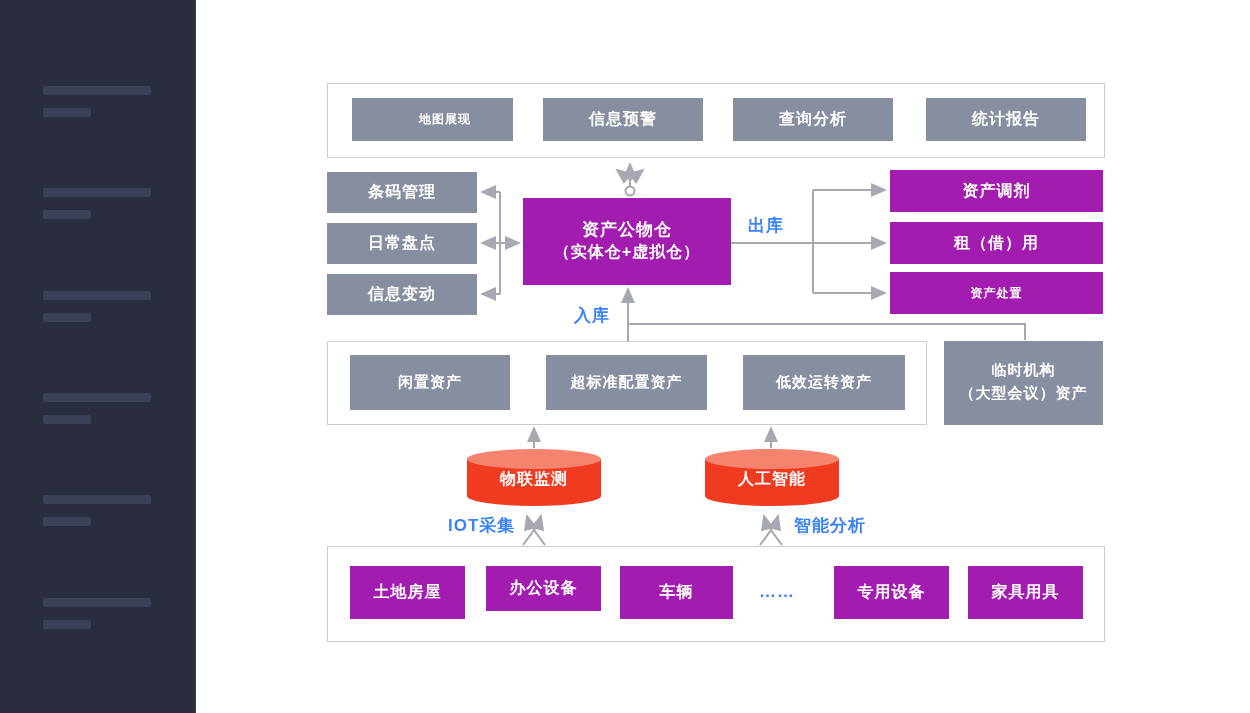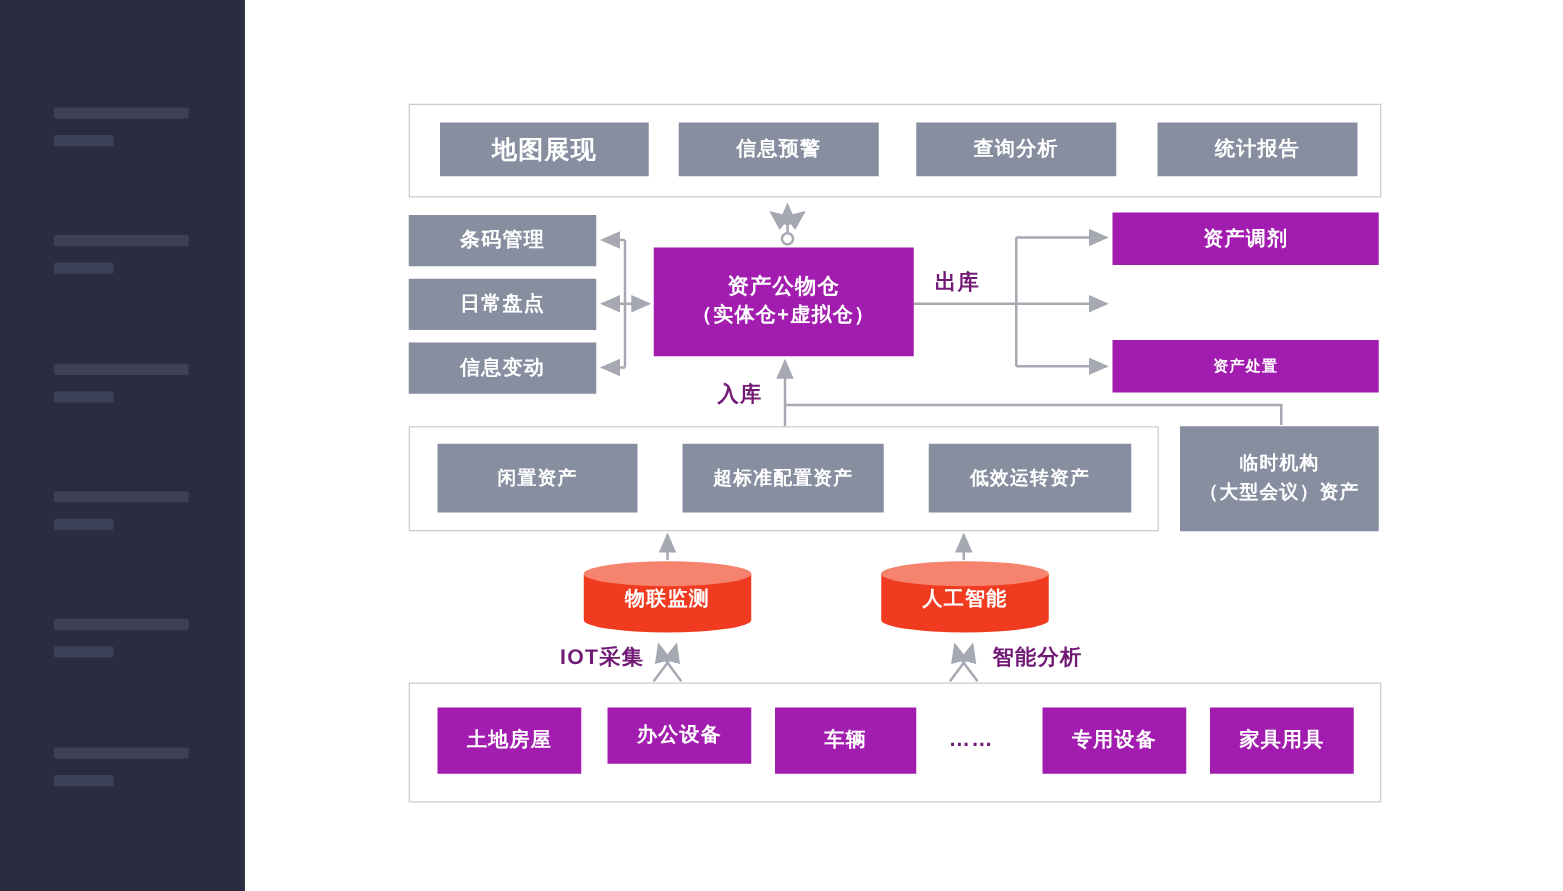--- a/index.html
+++ b/index.html
@@ -11,21 +11,21 @@
   .skel-group{position:absolute;left:43px;width:110px;}
   .skel-long{width:108px;height:9px;border-radius:2px;background:#3c4157;}
   .skel-short{width:48px;height:9px;border-radius:2px;background:#3c4157;margin-top:13px;}
 
   
   .node{position:absolute;display:flex;align-items:center;justify-content:center;
         color:#fff;font-weight:600;text-align:center;z-index:2;letter-spacing:1px;}
   .gray{background:#878ea0;}
   .red{background:#a21caf;}
   .panel{position:absolute;border:1px solid #caccd3;background:#fff;z-index:1;}
-  .flowlabel{position:absolute;color:#701a75;font-size:17px;font-weight:600;z-index:3;letter-spacing:1px;}
+  .flowlabel{position:absolute;color:#3b82f6;font-size:17px;font-weight:600;z-index:3;letter-spacing:1px;}
   .overlay{position:absolute;left:0;top:0;z-index:1;pointer-events:none;}
   .cyl-label{position:absolute;color:#fff;font-weight:600;font-size:16px;z-index:3;text-align:center;letter-spacing:1px;}
   .two-line{flex-direction:column;line-height:23px;font-family:Liberation Mono, monospace;}
 </style>
 </head>
 <body>
 
 <div class="canvas">
 
   <div class="sidebar">
@@ -94,38 +94,39 @@
       </g>
 
       <g>
         <path d="M760,545 C767,535 775,527 778,516" marker-end="url(#arr)"></path>
         <path d="M782,545 C775,535 767,527 764,516" marker-end="url(#arr)"></path>
       </g>
     </g>
   </svg>
 
   <div class="panel" style="left:327px;top:83px;width:776px;height:73px;"></div>
-  <div class="node gray" style="left:352px;top:98px;width:167px;height:43px;font-size:20px;">地图展现</div>
+  <div class="node gray" style="left:352px;top:98px;width:136px;height:43px;font-size:12px;padding-left:25px;">地图展现</div>
   <div class="node gray" style="left:543px;top:98px;width:160px;height:43px;font-size:16px;">信息预警</div>
   <div class="node gray" style="left:733px;top:98px;width:160px;height:43px;font-size:16px;">查询分析</div>
   <div class="node gray" style="left:327px;top:172px;width:150px;height:41px;font-size:16px;">条码管理</div>
 
   <div class="node gray" style="left:926px;top:98px;width:160px;height:43px;font-size:16px;">统计报告</div>
   <div class="node gray" style="left:327px;top:223px;width:150px;height:41px;font-size:16px;">日常盘点</div>
   <div class="node gray" style="left:327px;top:274px;width:150px;height:41px;font-size:16px;">信息变动</div>
 
   <div class="node red two-line" style="left:523px;top:198px;width:208px;height:87px;font-size:17px;">
     <span>资产公物仓</span>
     <span style="font-size:16px;">（实体仓+虚拟仓）</span>
   </div>
 
   <div class="flowlabel" style="left:748px;top:214px;">出库</div>
   <div class="flowlabel" style="left:574px;top:304px;">入库</div>
 
   <div class="node red" style="left:890px;top:170px;width:213px;height:42px;font-size:16px;">资产调剂</div>
+  <div class="node red" style="left:890px;top:222px;width:213px;height:42px;font-size:16px;">租（借）用</div>
   <div class="node red" style="left:890px;top:272px;width:213px;height:42px;font-size:12px;">资产处置</div>
 
   <div class="panel" style="left:327px;top:341px;width:598px;height:82px;"></div>
   <div class="node gray" style="left:350px;top:355px;width:160px;height:55px;font-size:15px;">闲置资产</div>
   <div class="node gray" style="left:743px;top:355px;width:162px;height:55px;font-size:15px;">低效运转资产</div>
   <div class="node gray" style="left:546px;top:355px;width:161px;height:55px;font-size:15px;">超标准配置资产</div>
   <div class="node gray two-line" style="left:944px;top:341px;width:159px;height:84px;font-size:15px;">
     <span>临时机构</span>
     <span>（大型会议）资产</span>
   </div>

